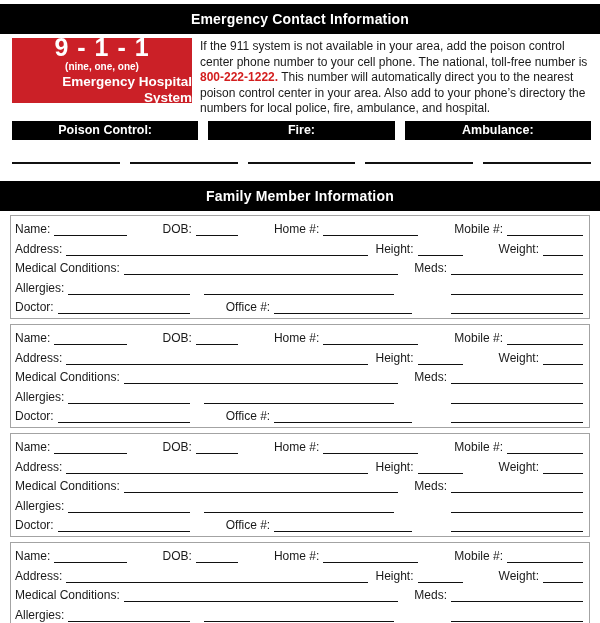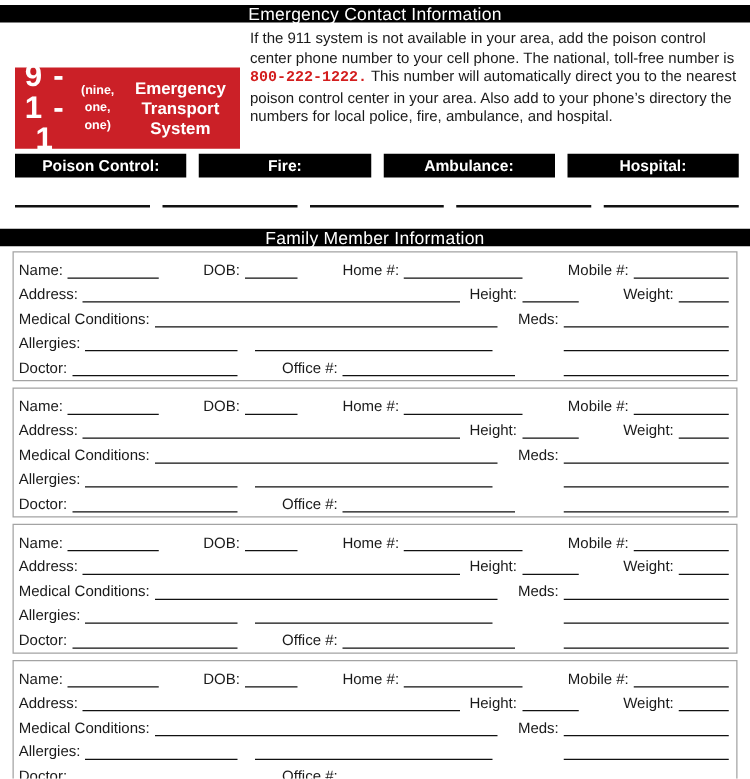--- a/index.html
+++ b/index.html
@@ -11,35 +11,35 @@
     --body_text:#1a1a1a;
     --block_border:#a3a3a3;
     --fill_line:#111111;
   }
   *{margin:0;padding:0;box-sizing:border-box;}
   html,body{background:#ffffff;}
   body{font-family:"Liberation Sans","DejaVu Sans",sans-serif;color:var(--body_text);}
   .page{width:600px;height:623px;overflow:hidden;background:#ffffff;position:relative;}
 
   
-  .bar{height:14px;background:var(--header_bar_bg);color:var(--header_bar_text);
+  .bar{height:30px;background:var(--header_bar_bg);color:var(--header_bar_text);
        display:flex;align-items:center;justify-content:center;
-       font-size:14px;font-weight:normal;letter-spacing:.2px;}
+       font-size:14px;font-weight:bold;letter-spacing:.2px;}
   .bar.top{margin-top:4px;}
   .bar.family{margin-top:17px;}
 
   
   .intro-row{display:flex;margin:4px 3px 0 12px;gap:8px;}
   .red-box{width:180px;height:65px;background:var(--emergency_box_bg);color:var(--emergency_box_text);
-           display:flex;flex-direction:row;align-items:center;justify-content:center;text-align:center;margin-top:32px;}
+           display:flex;flex-direction:column;align-items:center;justify-content:center;text-align:right;}
   .red-box .big{font-size:25px;font-weight:bold;line-height:25px;letter-spacing:1px;}
   .red-box .sub1{font-size:10px;font-weight:bold;line-height:14px;}
   .red-box .sub2{font-size:13.5px;font-weight:bold;line-height:16px;}
   .intro-text{flex:1;font-size:12px;line-height:15.5px;padding-top:1px;}
-  .intro-text .phone{color:var(--phone_highlight);font-weight:bold;font-family:Liberation Mono, monospace;}
+  .intro-text .phone{color:var(--phone_highlight);font-weight:bold;}
 
   
   .chips{display:flex;gap:10px;margin:4px 9px 16px 12px;}
   .chip{flex:1;height:19px;background:var(--header_bar_bg);color:var(--header_bar_text);
         display:flex;align-items:center;justify-content:center;font-size:12.5px;font-weight:bold;}
   .chip-lines{display:flex;gap:10px;margin:22px 9px 0 12px;height:2px;}
   .chip-line{flex:1;border-bottom:2px solid var(--fill_line);}
 
   
   #members{margin-top:4px;}
@@ -60,30 +60,29 @@
 <div class="page">
 
   <div class="bar top">
     <span>Emergency Contact Information</span>
   </div>
 
   <div class="intro-row">
     <div class="red-box">
       <div class="big">9 - 1 - 1</div>
       <div class="sub1">(nine, one, one)</div>
-      <div class="sub2">Emergency Transport System</div>
+      <div class="sub2">Emergency Hospital System</div>
     </div>
     <p class="intro-text"><span>If the 911 system is not available in your area, add the poison control center phone number to your cell phone. The national, toll-free number is </span><span class="phone">800-222-1222.</span><span> This number will automatically direct you to the nearest poison control center in your area. Also add to your phone’s directory the numbers for local police, fire, ambulance, and hospital.</span></p>
   </div>
 
   <div class="chips">
     <div class="chip">Poison Control:</div>
     <div class="chip">Fire:</div>
     <div class="chip">Ambulance:</div>
-    <div class="chip">Hospital:</div>
   </div>
 
   <div class="chip-lines">
     <div class="chip-line"></div>
     <div class="chip-line"></div>
     <div class="chip-line"></div>
     <div class="chip-line"></div>
     <div class="chip-line"></div>
   </div>
 

